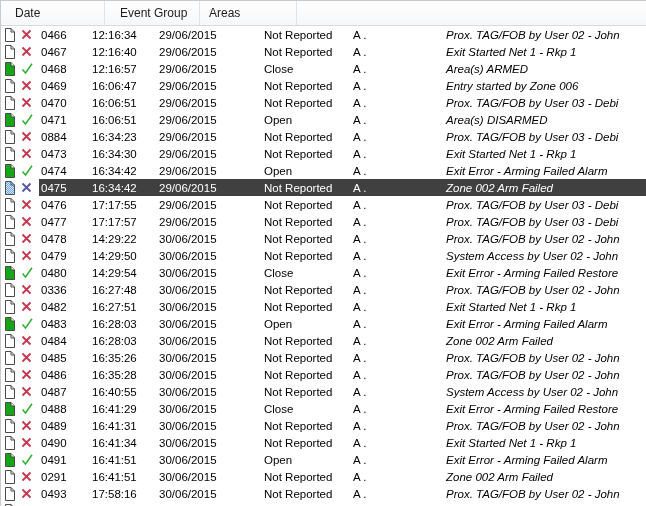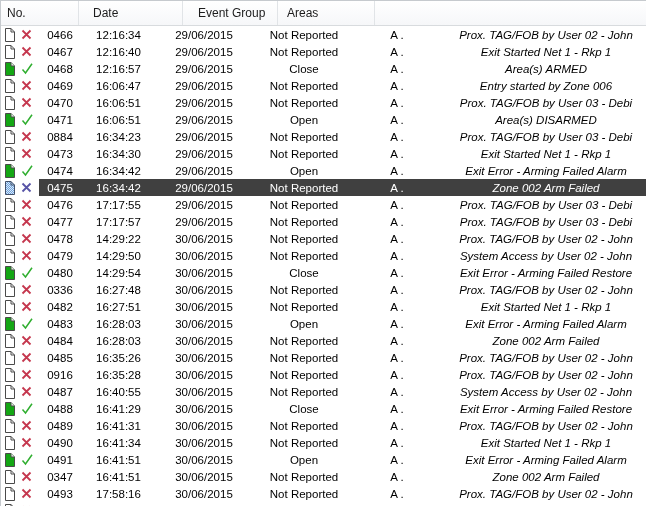--- a/index.html
+++ b/index.html
@@ -39,21 +39,20 @@
   .h-eg    { width: 95px;  padding-left: 15px; }
   .h-areas { width: 97px;  padding-left: 9px;  }
   .h-desc  { flex: 1;      padding-left: 5px; border-right: none; }
 
   
   .row {
     display: flex;
     height: 17px;
     font-size: 11.5px;
     color: #000;
-    text-align: center;
   }
   .iconbox {
     width: 38px;
     flex: none;
     display: flex;
     align-items: center;
     padding-left: 3px;
   }
   .iconbox .mark { margin-left: 5px; display: flex; }
   .iconbox .page { display: flex; }
@@ -66,21 +65,20 @@
   .c-date  { width: 104px; padding-left: 14px; }
   .c-eg    { width: 95px;  padding-left: 15px; }
   .c-areas { width: 97px;  padding-left: 9px;  }
   .c-desc  { flex: 1;      padding-left: 5px; font-style: italic;  }
 </style>
 </head>
 <body>
 
 <div class="listview">
   <div class="header">
-    <div class="hcell h-no">No.</div>
     <div class="hcell h-date">Date</div>
     <div class="hcell h-eg">Event Group</div>
     <div class="hcell h-areas">Areas</div>
   </div>
   <div>
       <div class="row">
         <div class="iconbox">
           <span class="page">
             <svg width="12" height="14" viewBox="0 0 12 14">
               <path d="M1.5 .5 H7 L10.5 4 V13.5 H1.5 Z" fill="#ffffff" stroke="#4a4a4a"></path>
@@ -554,21 +552,21 @@
               <path d="M7 .5 V4 H10.5" fill="none" stroke="#4a4a4a"></path>
             </svg>
           </span>
           <span class="mark">
             <svg width="11" height="11" viewBox="0 0 11 11">
               <path d="M1.5 1.5 L9.5 9.5 M9.5 1.5 L1.5 9.5" stroke="#c5374e" stroke-width="1.8"></path>
             </svg>
           </span>
         </div>
         <div class="content">
-          <div class="cell c-no">0916</div>
+          <div class="cell c-no">0486</div>
           <div class="cell c-time">16:35:28</div>
           <div class="cell c-date">30/06/2015</div>
           <div class="cell c-eg">Not Reported</div>
           <div class="cell c-areas">A .</div>
           <div class="cell c-desc">Prox. TAG/FOB by User 02 - John</div>
         </div>
       </div>
       <div class="row">
         <div class="iconbox">
           <span class="page">
@@ -692,21 +690,21 @@
               <path d="M7 .5 V4 H10.5" fill="none" stroke="#4a4a4a"></path>
             </svg>
           </span>
           <span class="mark">
             <svg width="11" height="11" viewBox="0 0 11 11">
               <path d="M1.5 1.5 L9.5 9.5 M9.5 1.5 L1.5 9.5" stroke="#c5374e" stroke-width="1.8"></path>
             </svg>
           </span>
         </div>
         <div class="content">
-          <div class="cell c-no">0347</div>
+          <div class="cell c-no">0291</div>
           <div class="cell c-time">16:41:51</div>
           <div class="cell c-date">30/06/2015</div>
           <div class="cell c-eg">Not Reported</div>
           <div class="cell c-areas">A .</div>
           <div class="cell c-desc">Zone 002 Arm Failed</div>
         </div>
       </div>
       <div class="row">
         <div class="iconbox">
           <span class="page">

